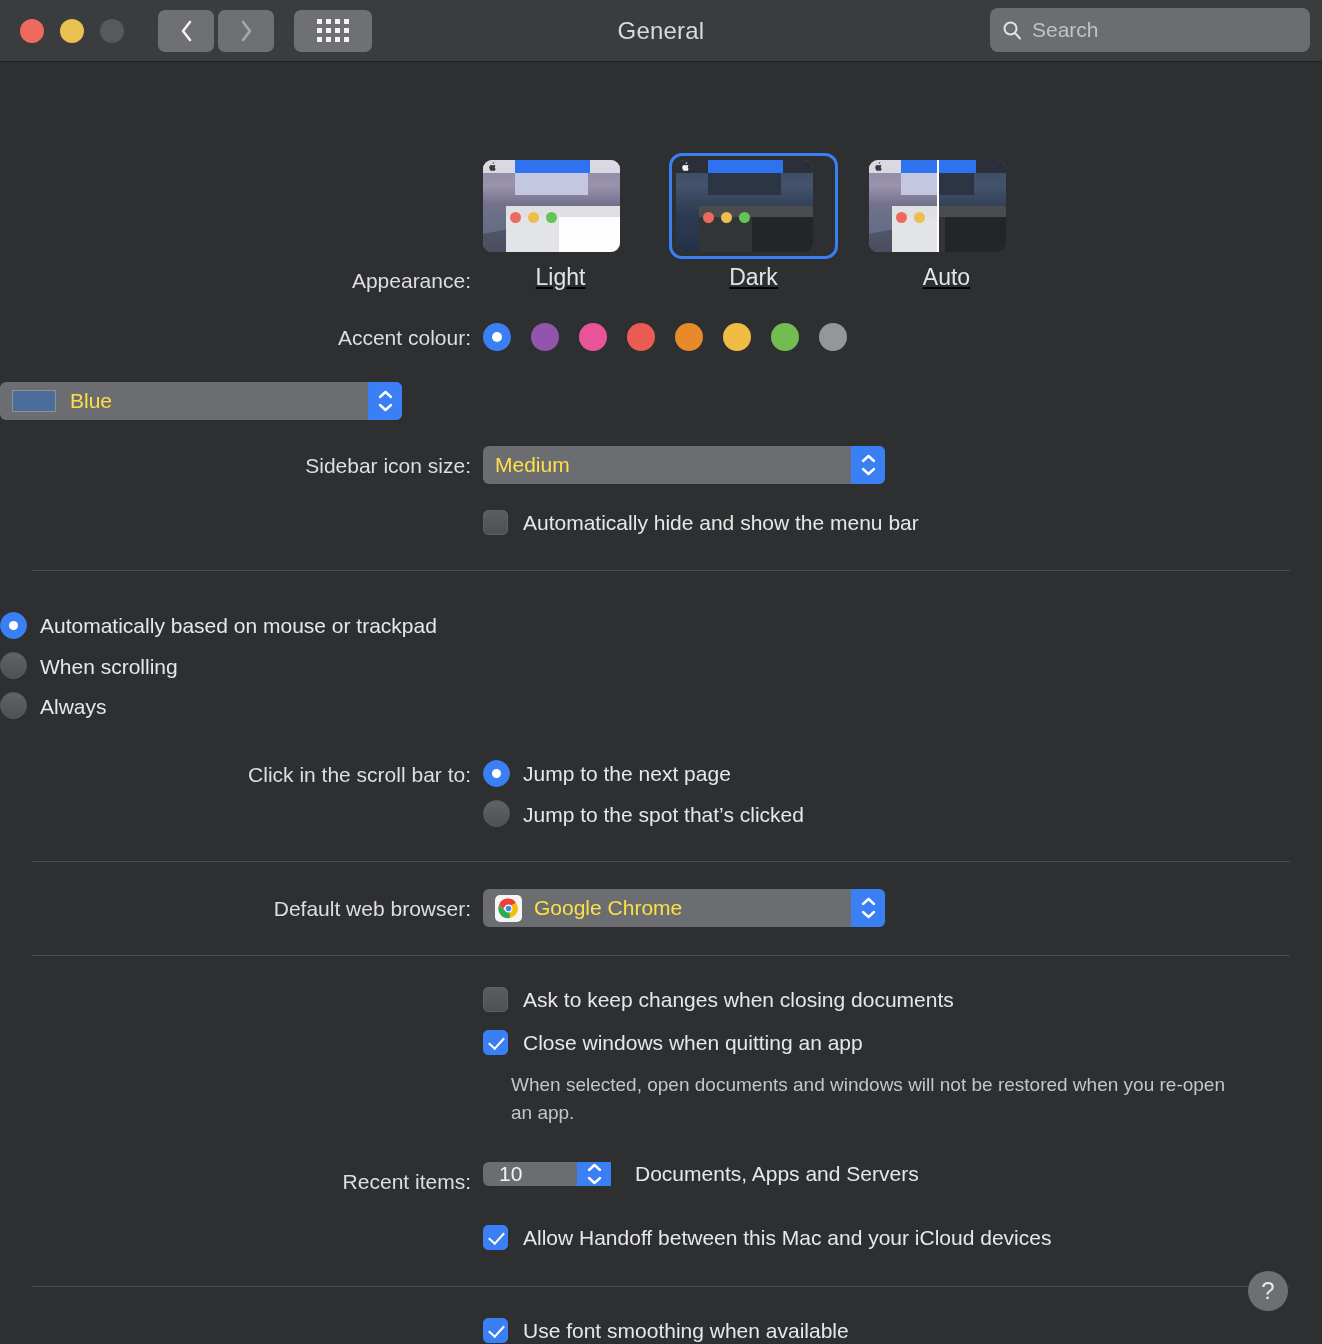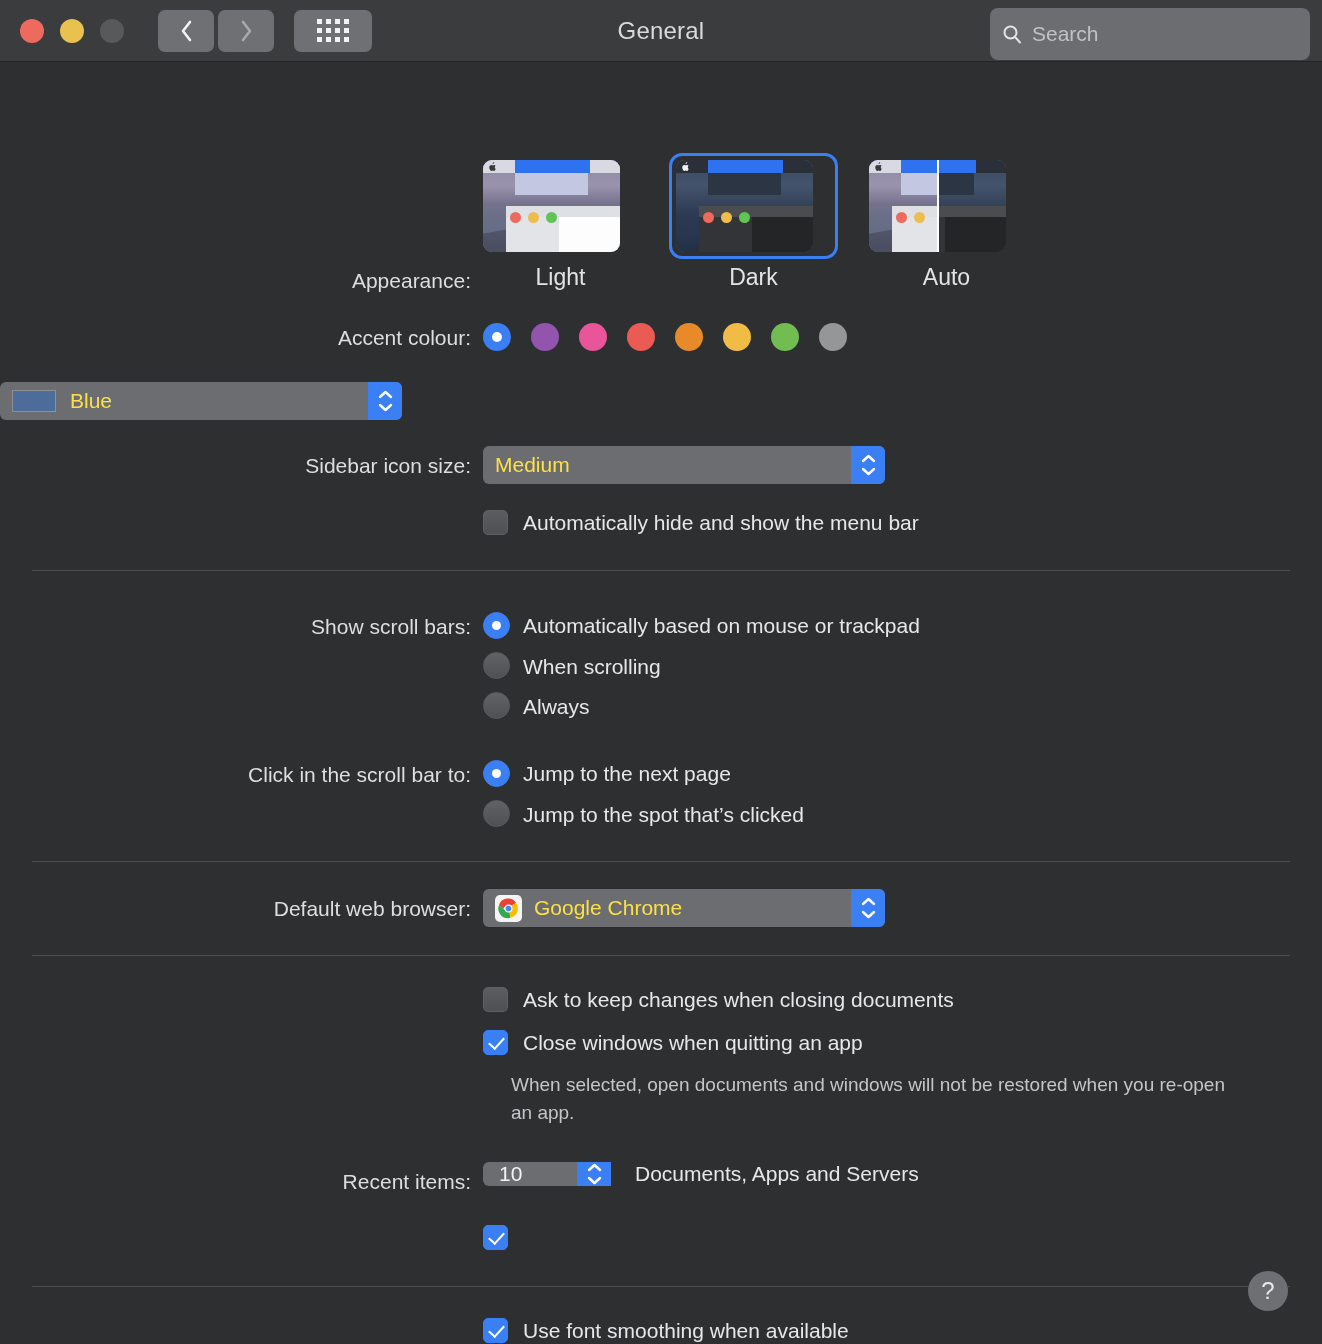--- a/index.html
+++ b/index.html
@@ -50,41 +50,41 @@
 
   .win-title {
     position: absolute; left: 0; right: 0; top: 0; height: 62px;
     display: flex; align-items: center; justify-content: center;
     font-size: 24px; color: #d9dadb; letter-spacing: .2px;
     pointer-events: none;
   }
 
   .search {
     position: absolute; right: 12px; top: 8px;
-    width: 320px; height: 52px;
+    width: 320px; height: 44px;
     background: #6b6d70; border-radius: 8px;
     display: flex; align-items: center; padding: 0 12px;
   }
   .search svg { width: 20px; height: 20px; flex: none; }
   .search-ph { margin-left: 10px; font-size: 21px; color: #c0c2c4; }
 
   
   .pane { position: relative; padding: 0; }
   .row { display: flex; align-items: flex-start; }
   .lbl {
     width: 483px; text-align: right; padding-right: 12px;
     font-size: 21px; color: #dddedf; line-height: 1;
   }
   .ctl { flex: 1; }
   .hr { height: 1px; background: #4a4c4e; margin: 0 32px 0 32px; }
 
   
   .appearance-row { padding-top: 98px; align-items: flex-end; }
   .themes { display: flex; gap: 38px; }
-  .theme { width: 155px; }
+  .theme { width: 155px; text-decoration: underline; }
   .thumb {
     width: 137px; height: 92px; border-radius: 9px;
     position: relative; overflow: hidden;
     background: #6d7281;
   }
   .theme.sel .thumbwrap {
     padding: 4px; border: 3px solid #3b7ff5; border-radius: 13px;
     margin: -7px;
   }
   .theme-name {
@@ -416,21 +416,20 @@
       <div class="cbrow">
         <span class="cb"></span>
         <span class="cb-label">Automatically hide and show the menu bar</span>
       </div>
     </div>
   </div>
 
   <div class="hr" style="margin-top:35px"></div>
 
   <div class="row" style="padding-top:41px">
-    <div class="lbl" style="padding-top:4px">Show scroll bars:</div>
     <div class="ctl">
       <div class="rbrow">
         <span class="rb on">
             <span class="pip"></span>
           </span>
         <span class="rb-label">Automatically based on mouse or trackpad</span>
       </div>
       <div class="rbrow">
         <span class="rb"></span>
         <span class="rb-label">When scrolling</span>
@@ -520,20 +519,21 @@
       </div>
       <span class="after-txt">Documents, Apps and Servers</span>
     </div>
   </div>
 
   <div class="row" style="padding-top:33px">
     <div class="lbl"></div>
     <div class="ctl">
       <div class="cbrow">
         <span class="cb on"></span>
+        <span class="cb-label">Allow Handoff between this Mac and your iCloud devices</span>
       </div>
     </div>
   </div>
 
   <div class="hr" style="margin-top:36px"></div>
 
   <div class="row" style="padding-top:31px">
     <div class="lbl"></div>
     <div class="ctl">
       <div class="cbrow">

